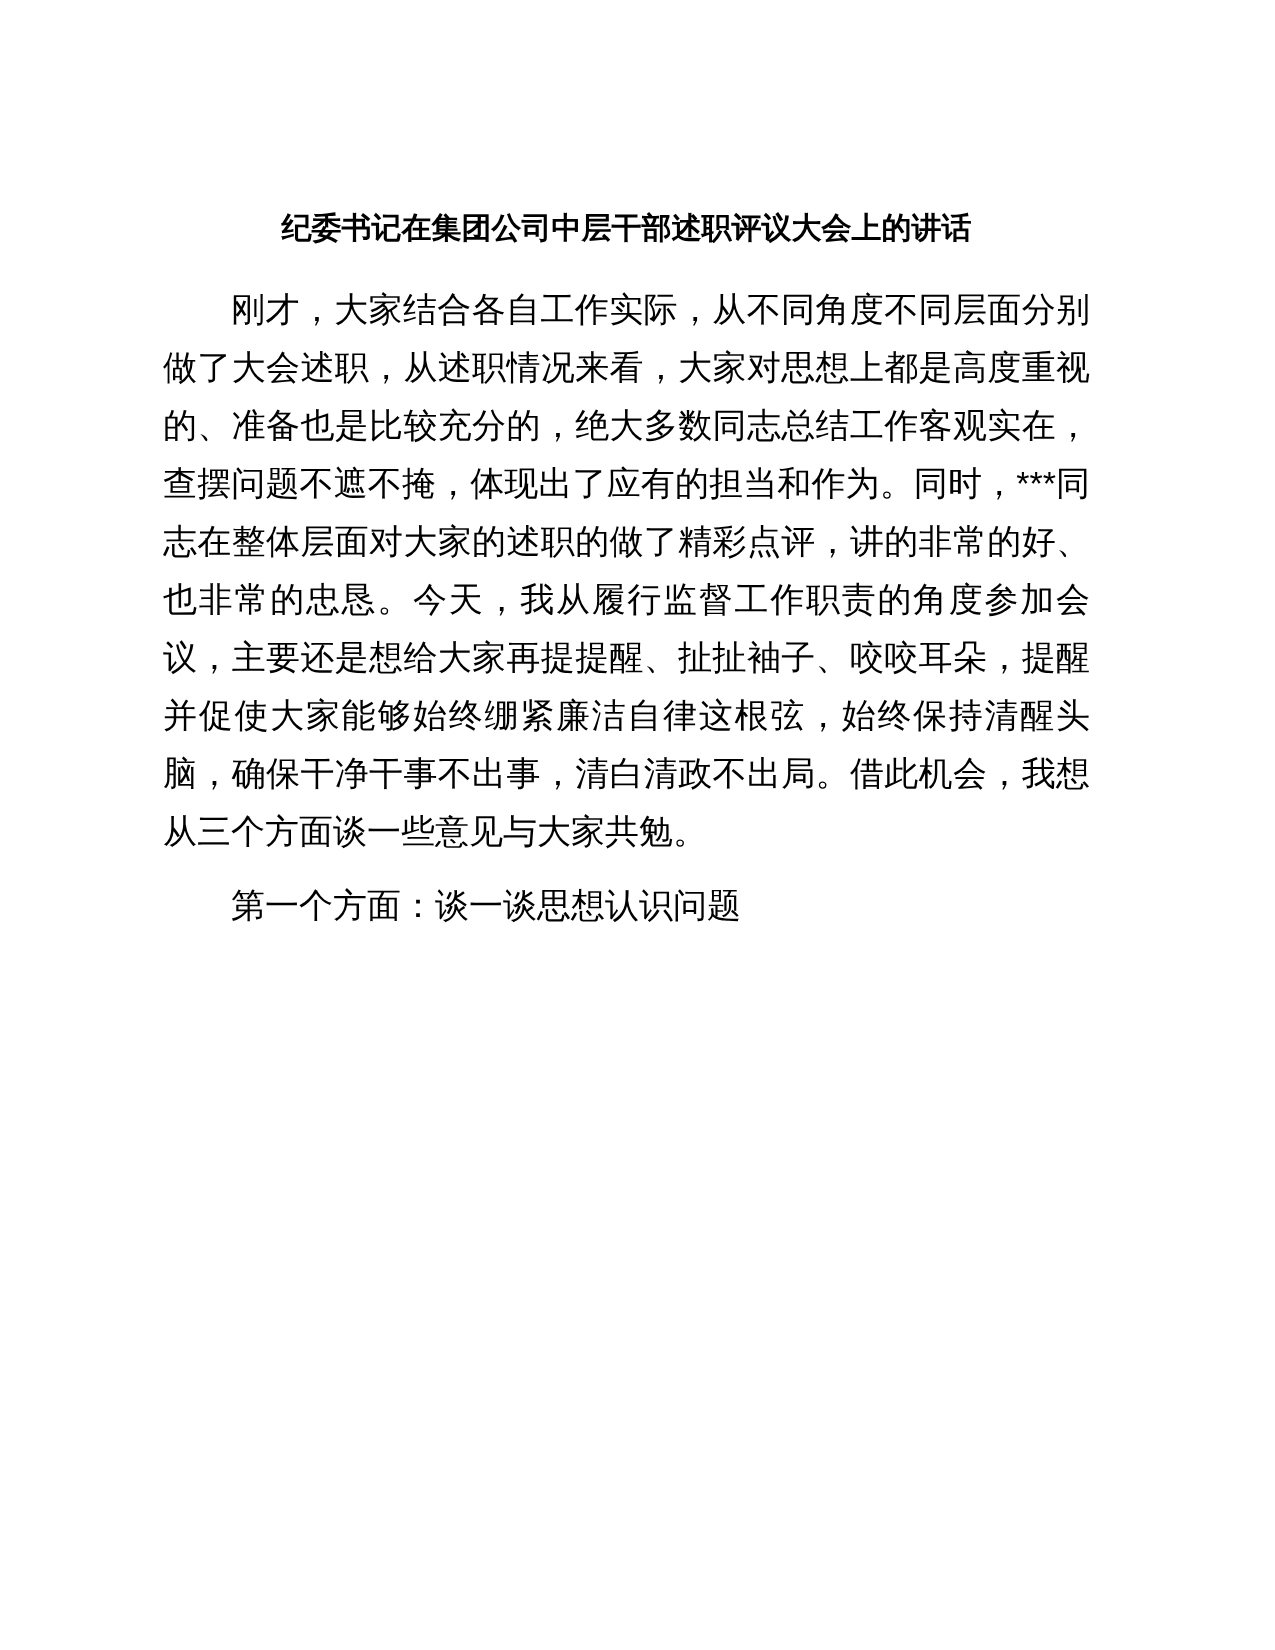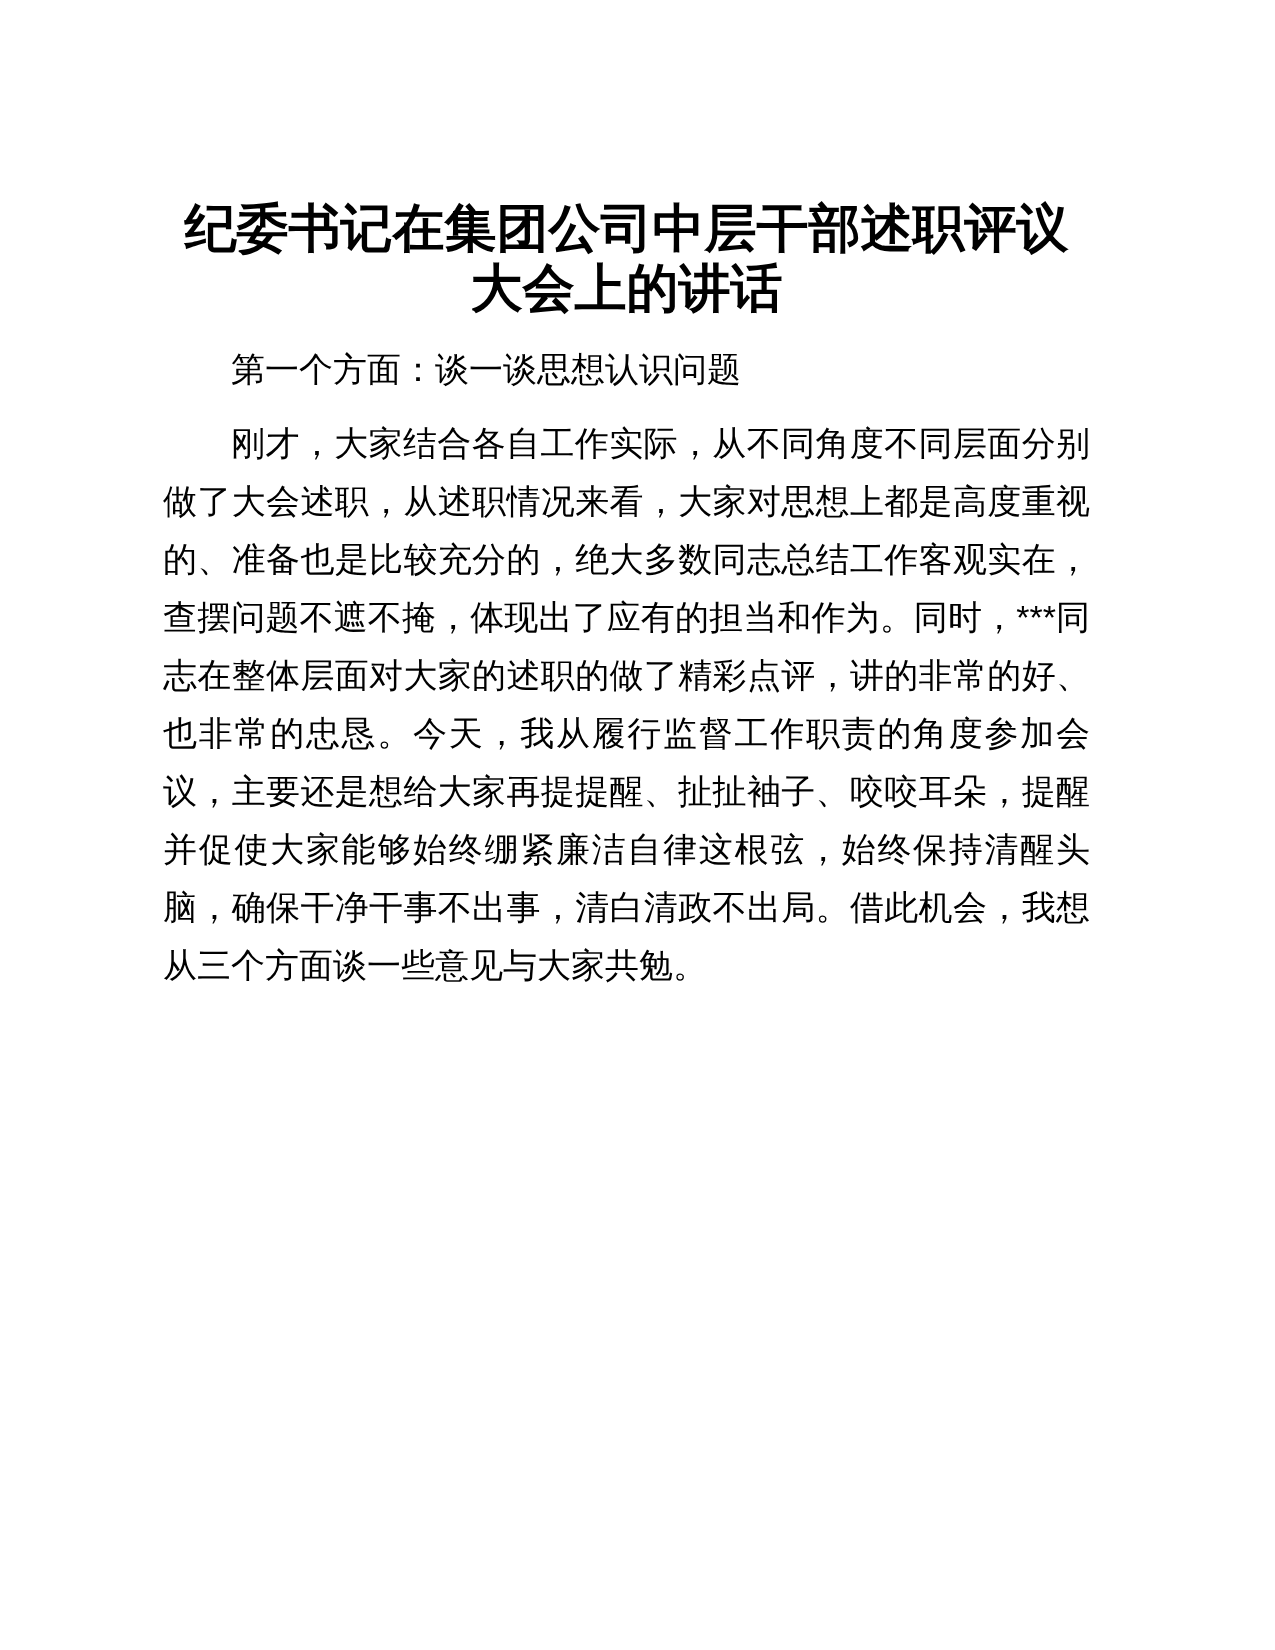--- a/index.html
+++ b/index.html
@@ -21,21 +21,21 @@
 
   
   .content {
     position: absolute;
     left: 163px;
     top: 0;
     width: 927px;
   }
 
   .doc-title {
-    font-size: 52px;
+    font-size: 30px;
     font-weight: bold;
     line-height: 60px;
     text-align: center;
     margin: 0;
     padding-top: 198px;
     letter-spacing: 0px;
     color: #000000;
   }
 
   .body-block {
@@ -67,20 +67,20 @@
 </head>
 <body>
 
 <div class="page">
   <div class="content">
 
     <h1 class="doc-title">纪委书记在集团公司中层干部述职评议大会上的讲话</h1>
 
     <div class="body-block">
 
+      <p class="para">刚才，大家结合各自工作实际，从不同角度不同层面分别做了大会述职，从述职情况来看，大家对思想上都是高度重视的、准备也是比较充分的，绝大多数同志总结工作客观实在，查摆问题不遮不掩，体现出了应有的担当和作为。同时，***同志在整体层面对大家的述职的做了精彩点评，讲的非常的好、也非常的忠恳。今天，我从履行监督工作职责的角度参加会议，主要还是想给大家再提提醒、扯扯袖子、咬咬耳朵，提醒并促使大家能够始终绷紧廉洁自律这根弦，始终保持清醒头脑，确保干净干事不出事，清白清政不出局。借此机会，我想从三个方面谈一些意见与大家共勉。</p>
+
       <p class="para">第一个方面：谈一谈思想认识问题</p>
-
-      <p class="para">刚才，大家结合各自工作实际，从不同角度不同层面分别做了大会述职，从述职情况来看，大家对思想上都是高度重视的、准备也是比较充分的，绝大多数同志总结工作客观实在，查摆问题不遮不掩，体现出了应有的担当和作为。同时，***同志在整体层面对大家的述职的做了精彩点评，讲的非常的好、也非常的忠恳。今天，我从履行监督工作职责的角度参加会议，主要还是想给大家再提提醒、扯扯袖子、咬咬耳朵，提醒并促使大家能够始终绷紧廉洁自律这根弦，始终保持清醒头脑，确保干净干事不出事，清白清政不出局。借此机会，我想从三个方面谈一些意见与大家共勉。</p>
 
 
     </div>
   </div>
 </div>
 
 </body></html>

